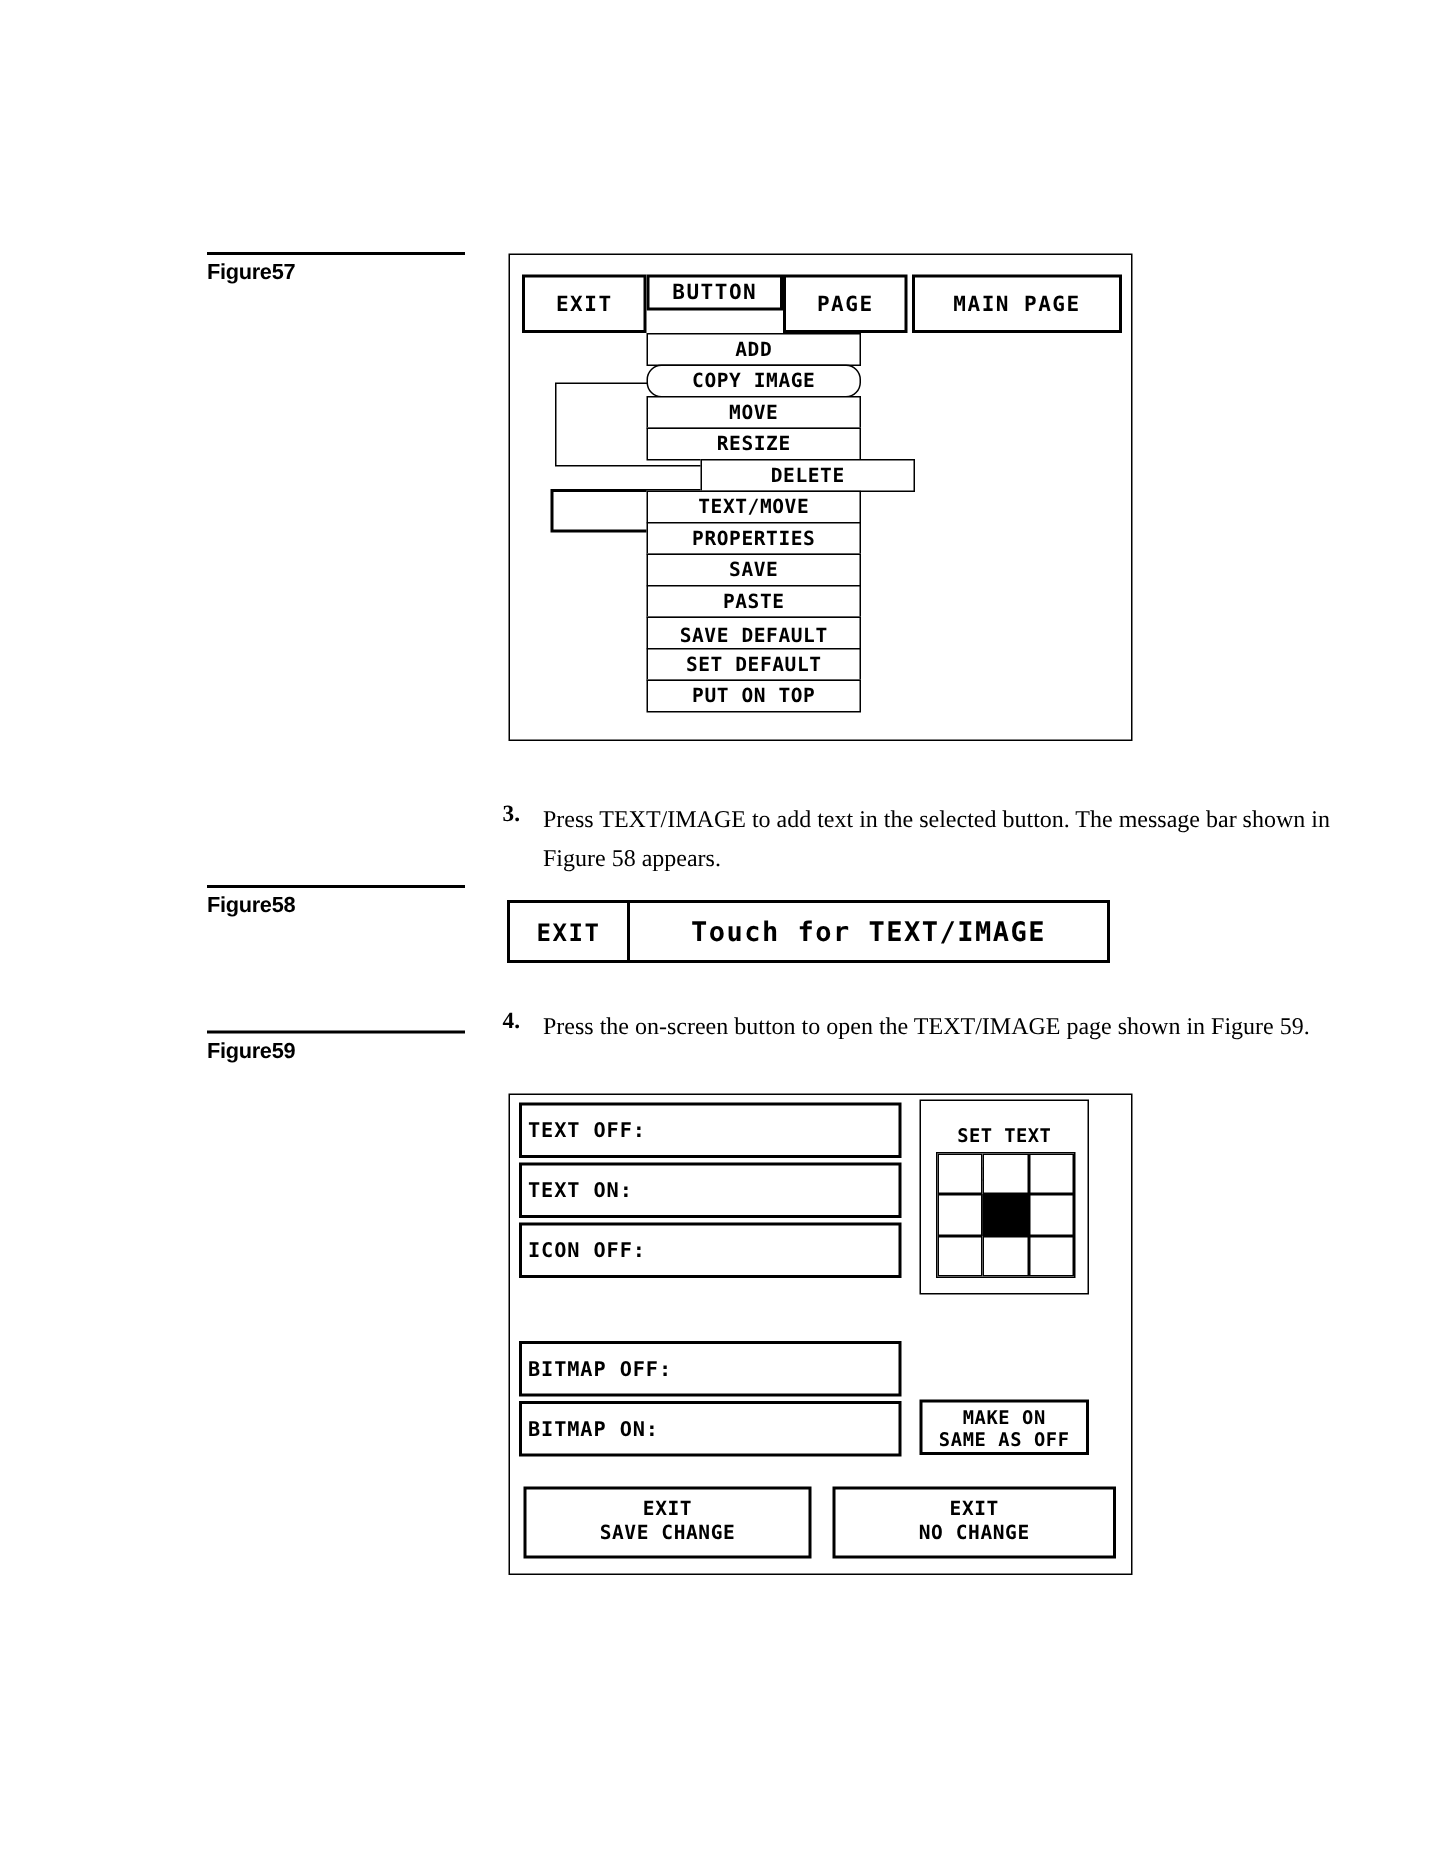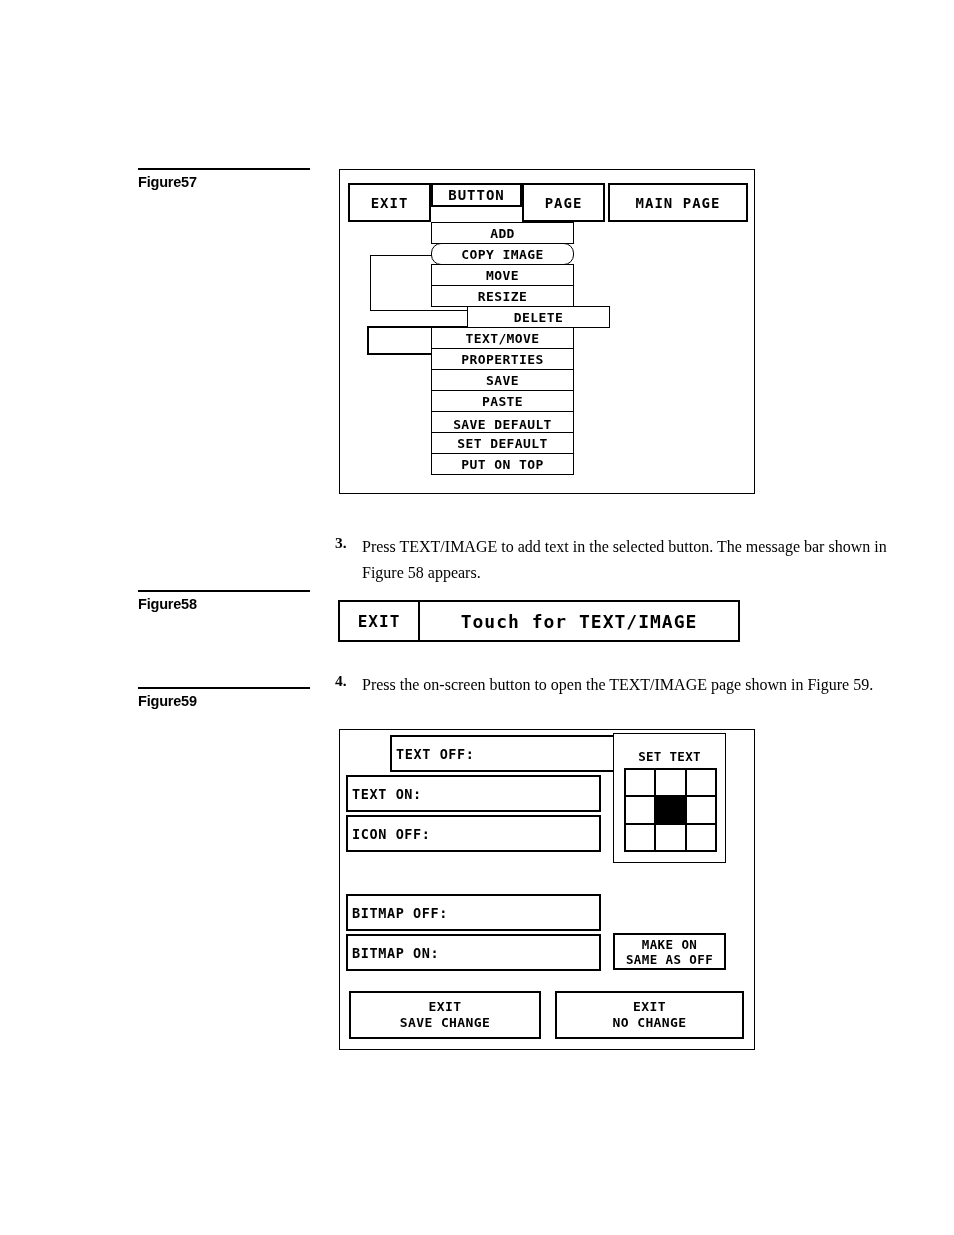--- a/index.html
+++ b/index.html
@@ -271,21 +271,21 @@
   <div class="step-text">Press the on-screen button to open the TEXT/IMAGE page shown in Figure 59.</div>
 </div>
 
 <div class="fig-label-block" style="top:687px;">
   <div class="fig-rule"></div>
   <div class="fig-label">Figure59</div>
 </div>
 
 <div class="panel" style="left:339px; top:729px; width:416px; height:321px;">
 
-  <div class="field" style="left:6px; top:5px; width:255px; height:37px;margin-left:44px;">
+  <div class="field" style="left:6px; top:5px; width:255px; height:37px;">
     <span>TEXT OFF:</span>
   </div>
   <div class="field" style="left:6px; top:45px; width:255px; height:37px;">
     <span>TEXT ON:</span>
   </div>
   <div class="field" style="left:6px; top:85px; width:255px; height:37px;">
     <span>ICON OFF:</span>
   </div>
   <div class="field" style="left:6px; top:164px; width:255px; height:37px;">
     <span>BITMAP OFF:</span>

